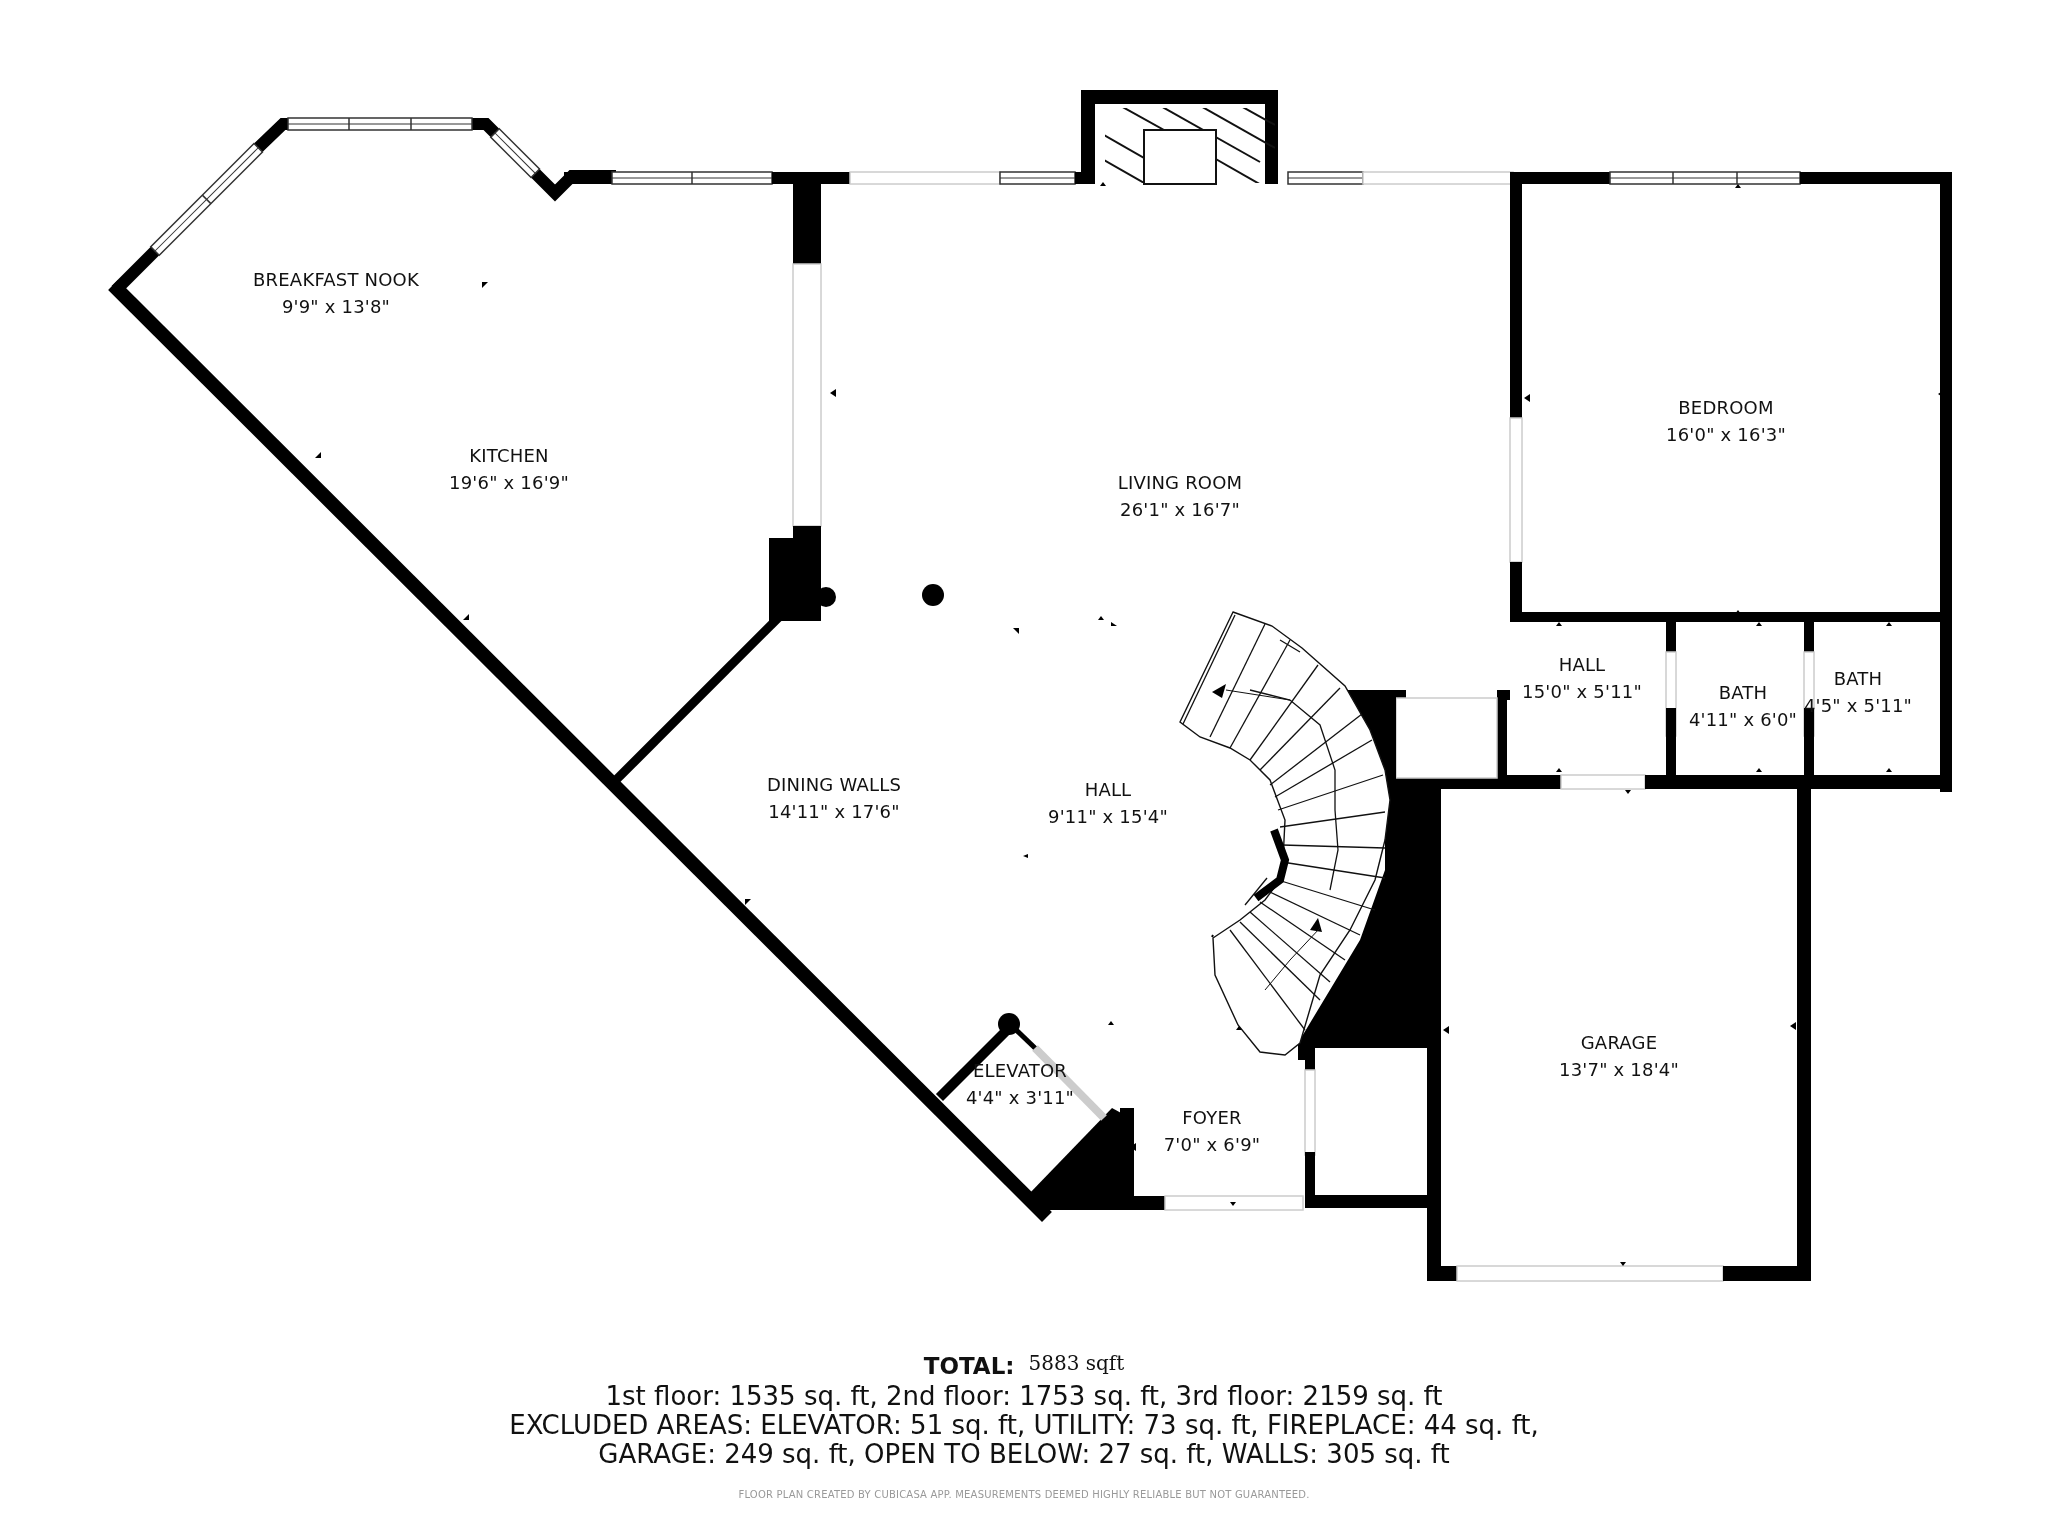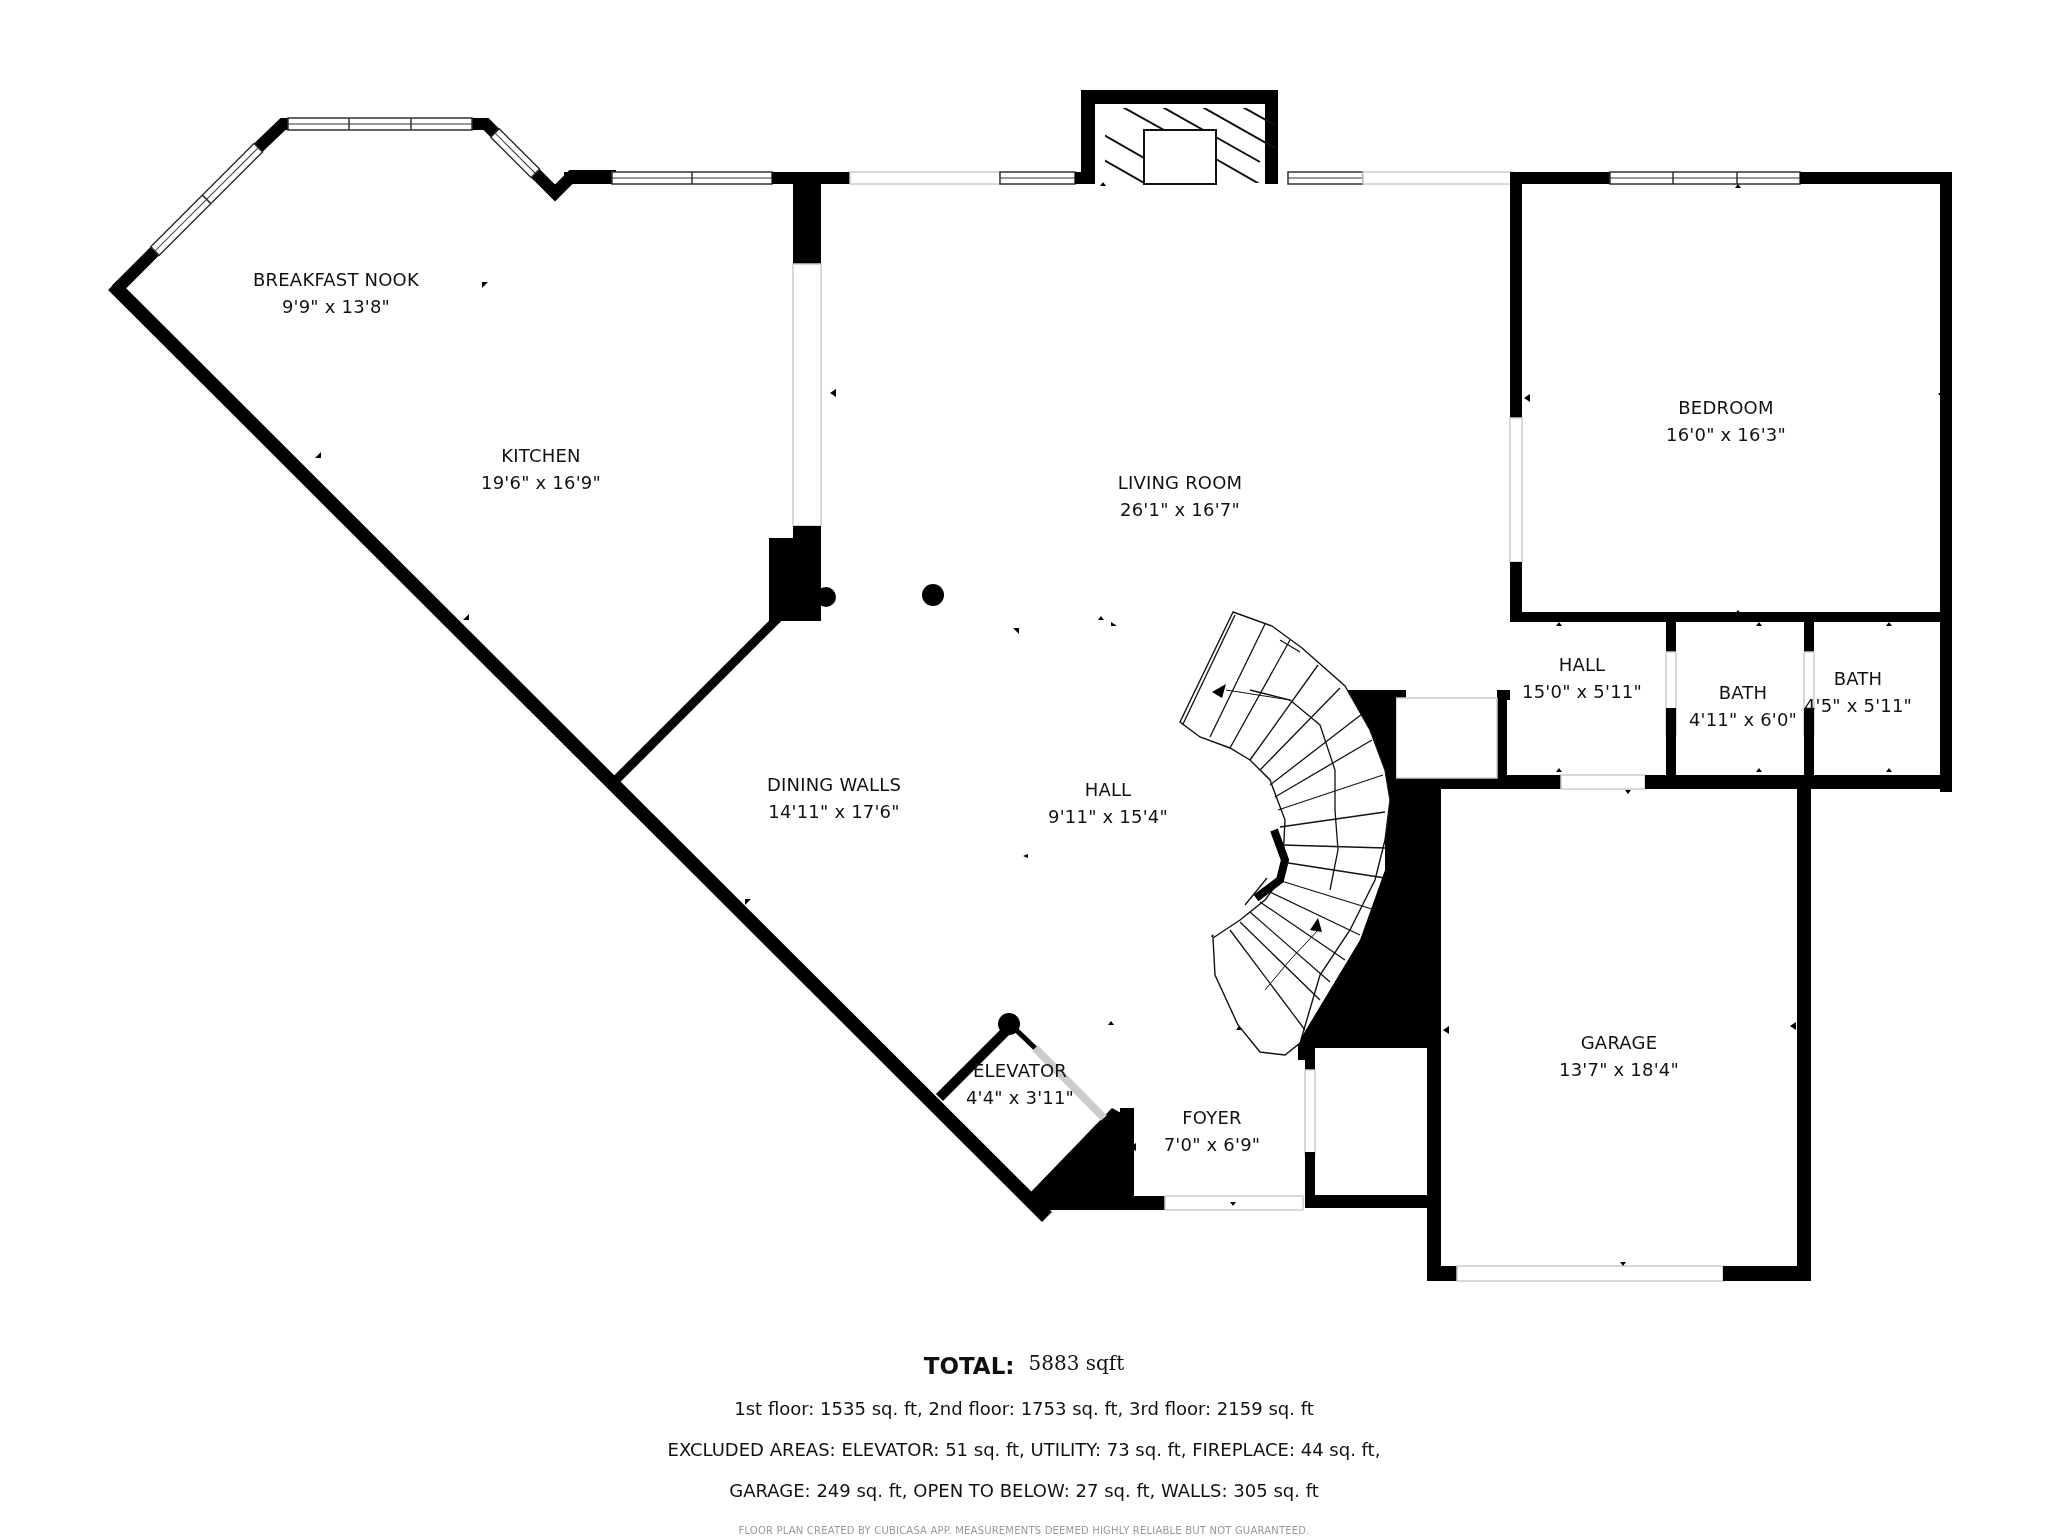--- a/index.html
+++ b/index.html
@@ -9,21 +9,21 @@
   .wall-line { stroke: #000; fill: none; stroke-linecap: square; }
   .win { fill: #fff; stroke: #333; stroke-width: 1.5; }
   .opening { fill: #fff; stroke: #ccc; stroke-width: 1.5; }
   .stair { fill: #fff; stroke: #111; stroke-width: 1.4; }
   .room-label { position: absolute; transform: translateX(-50%); text-align: center; color: #111; font-size: 18px; line-height: 27px; white-space: nowrap; font-family: "DejaVu Sans", sans-serif; letter-spacing: 0.2px; }
   .room-label span { display: block; }
   #footer { position: absolute; left: 0; width: 2048px; top: 1350px; text-align: center; color: #111; font-family: "DejaVu Sans", sans-serif; }
   .total-row { font-size: 22px; height: 32px; line-height: 32px; }
   .total-key { font-weight: bold; font-size: 23px; }
   .total-val { font-family: "DejaVu Serif", serif; font-size: 20px; margin-left: 14px; position: relative; top: -4px; }
-  .sum-line { font-size: 18px; line-height: 29px; margin-top: 12px; }
+  .sum-line { font-size: 26px; line-height: 29px; }
   .disclaimer { font-size: 10px; color: #999; margin-top: 20px; letter-spacing: 0.2px; }
 </style>
 </head>
 <body>
 
 <svg id="plan" viewBox="0 0 2048 1536" xmlns="http://www.w3.org/2000/svg">
   <defs>
     <clipPath id="fpclip">
         <rect x="1105" y="108" width="170" height="75"></rect>
       </clipPath>
@@ -218,21 +218,21 @@
     <polygon points="1443,1030 1449,1026 1449,1034"></polygon>
     <polygon points="1796,1030 1790,1026 1796,1022"></polygon>
     <polygon points="1620,1262 1626,1262 1623,1266"></polygon>
   </g>
 </svg>
 
 <div class="room-label" style="left:336px;top:266px;">
   <span>BREAKFAST NOOK</span>
   <span>9'9" x 13'8"</span>
 </div>
-<div class="room-label" style="left:541px;top:442px;">
+<div class="room-label" style="left:509px;top:442px;">
   <span>KITCHEN</span>
   <span>19'6" x 16'9"</span>
 </div>
 <div class="room-label" style="left:1180px;top:469px;">
   <span>LIVING ROOM</span>
   <span>26'1" x 16'7"</span>
 </div>
 <div class="room-label" style="left:1726px;top:394px;">
   <span>BEDROOM</span>
   <span>16'0" x 16'3"</span>

